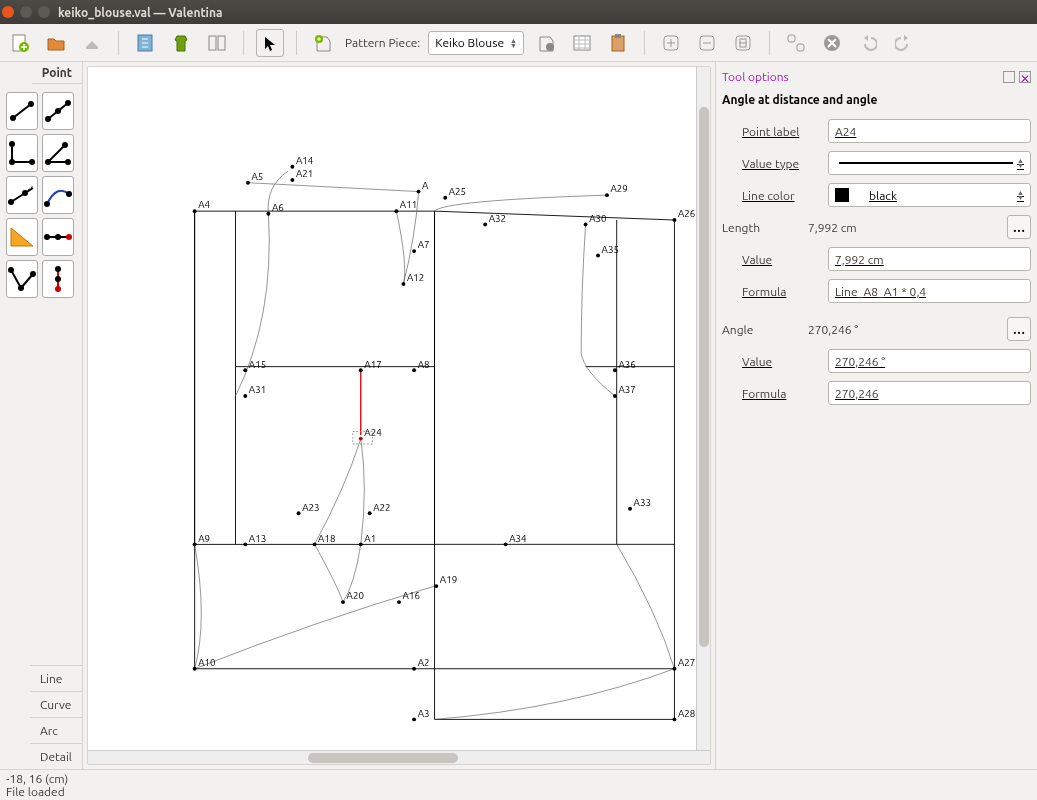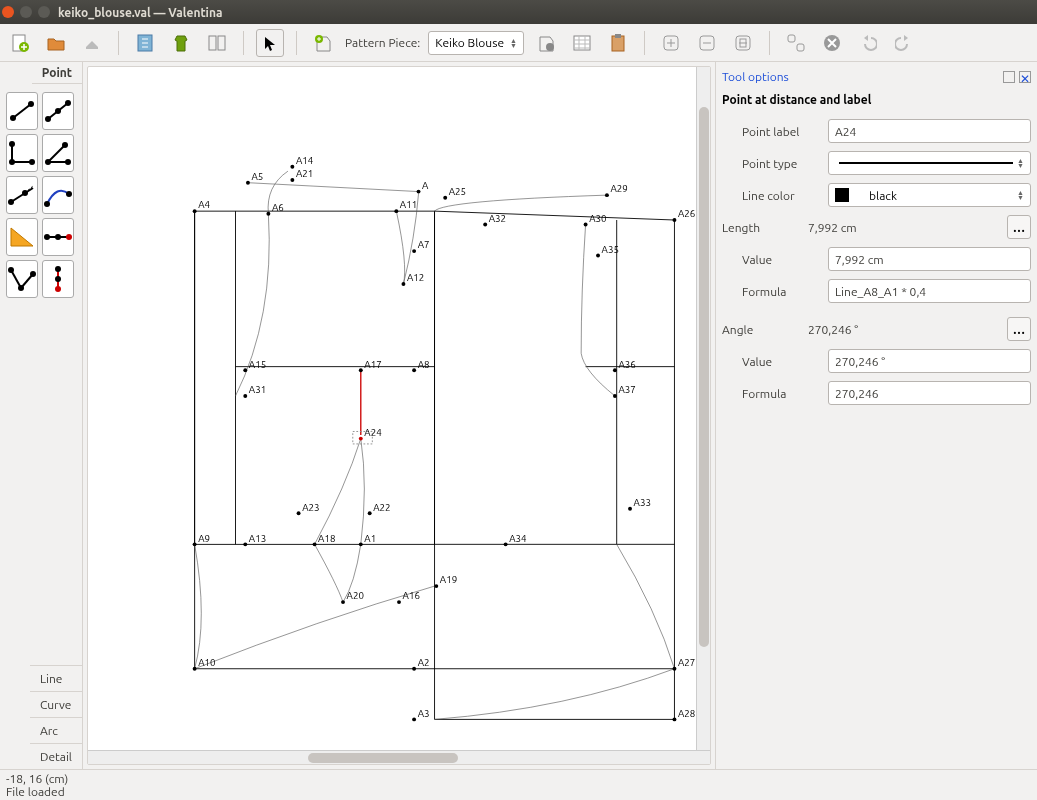--- a/index.html
+++ b/index.html
@@ -38,24 +38,24 @@
 .pt-lbl { font-size:11px; fill:#000; }
 .pt-dot { fill:#000; }
 .pt-sel { fill:#c00; }
 .hscrollbar{position:absolute;left:0;right:0;bottom:0;height:14px;background:#eee;border-top:1px solid #ccc;}
 .hscrollbar .thumb{position:absolute;top:2px;height:10px;left:220px;width:150px;background:#c8c4c0;border-radius:5px;}
 .vscrollbar{position:absolute;top:0;bottom:14px;right:0;width:14px;background:#eee;border-left:1px solid #ccc;}
 .vscrollbar .thumb{position:absolute;left:2px;width:10px;top:40px;height:540px;background:#c8c4c0;border-radius:5px;}
 
 
 .right-panel { width: 322px; border-left:1px solid #d7d3cf; padding: 4px 6px; display:flex; flex-direction:column; gap:2px;}
-.panel-head { display:flex; align-items:center; justify-content:space-between; color:#1d4ed8; padding:4px 0;}
+.panel-head { display:flex; align-items:center; justify-content:space-between; color:#a21caf; padding:4px 0;}
 .panel-sub { font-weight:bold; padding: 4px 0 8px; }
 .prop-row { display:flex; align-items:center; gap:8px; padding:3px 0;}
-.prop-indent { padding-left:20px; }
+.prop-indent { padding-left:20px;text-decoration:underline; }
 .prop-label { width:78px; color:#3c3b37;}
 .prop-strong { font-weight:normal; }
 .prop-input { flex:1; height:24px; border:1px solid #b8b4b0; border-radius:3px; background:#fff; padding:0 6px; color:#3c3b37;}
 .prop-combo { flex:1; height:24px; border:1px solid #b8b4b0; border-radius:3px; background:#fff; display:flex; align-items:center; padding:0 6px; justify-content:space-between;}
 .prop-static{ color:#3c3b37; }
 .sq-btn { width:24px;height:24px;border:1px solid #b8b4b0;border-radius:3px;background:#f7f6f5;display:flex;align-items:center;justify-content:center;cursor:pointer;font-weight:bold;}
 .linebox{flex:1;display:flex;align-items:center;gap:20px;}
 .swatch{width:14px;height:14px;background:#000;display:inline-block;}
 
 
@@ -410,28 +410,28 @@
   </div>
 
   <div class="right-panel">
     <div class="panel-head">
       <span>Tool options</span>
       <span style="display:flex;gap:4px;">
         <span style="border:1px solid #999;width:12px;height:12px;"></span>
         <span style="border:1px solid #999;width:12px;height:12px;">✕</span>
       </span>
     </div>
-    <div class="panel-sub">Point at distance and label</div>
+    <div class="panel-sub">Angle at distance and angle</div>
 
     <div class="prop-row prop-indent">
       <span class="prop-label">Point label</span>
       <input class="prop-input" value="A24" style="">
     </div>
     <div class="prop-row prop-indent">
-      <span class="prop-label">Point type</span>
+      <span class="prop-label">Value type</span>
       <div class="prop-combo">
         <span style="flex:1;border-top:2px solid #000;margin:0 4px;"></span>
         <span class="combo-arrows">▲<br>▼</span>
       </div>
     </div>
     <div class="prop-row prop-indent">
       <span class="prop-label">Line color</span>
       <div class="prop-combo">
         <span class="linebox">
             <span class="swatch"></span>

